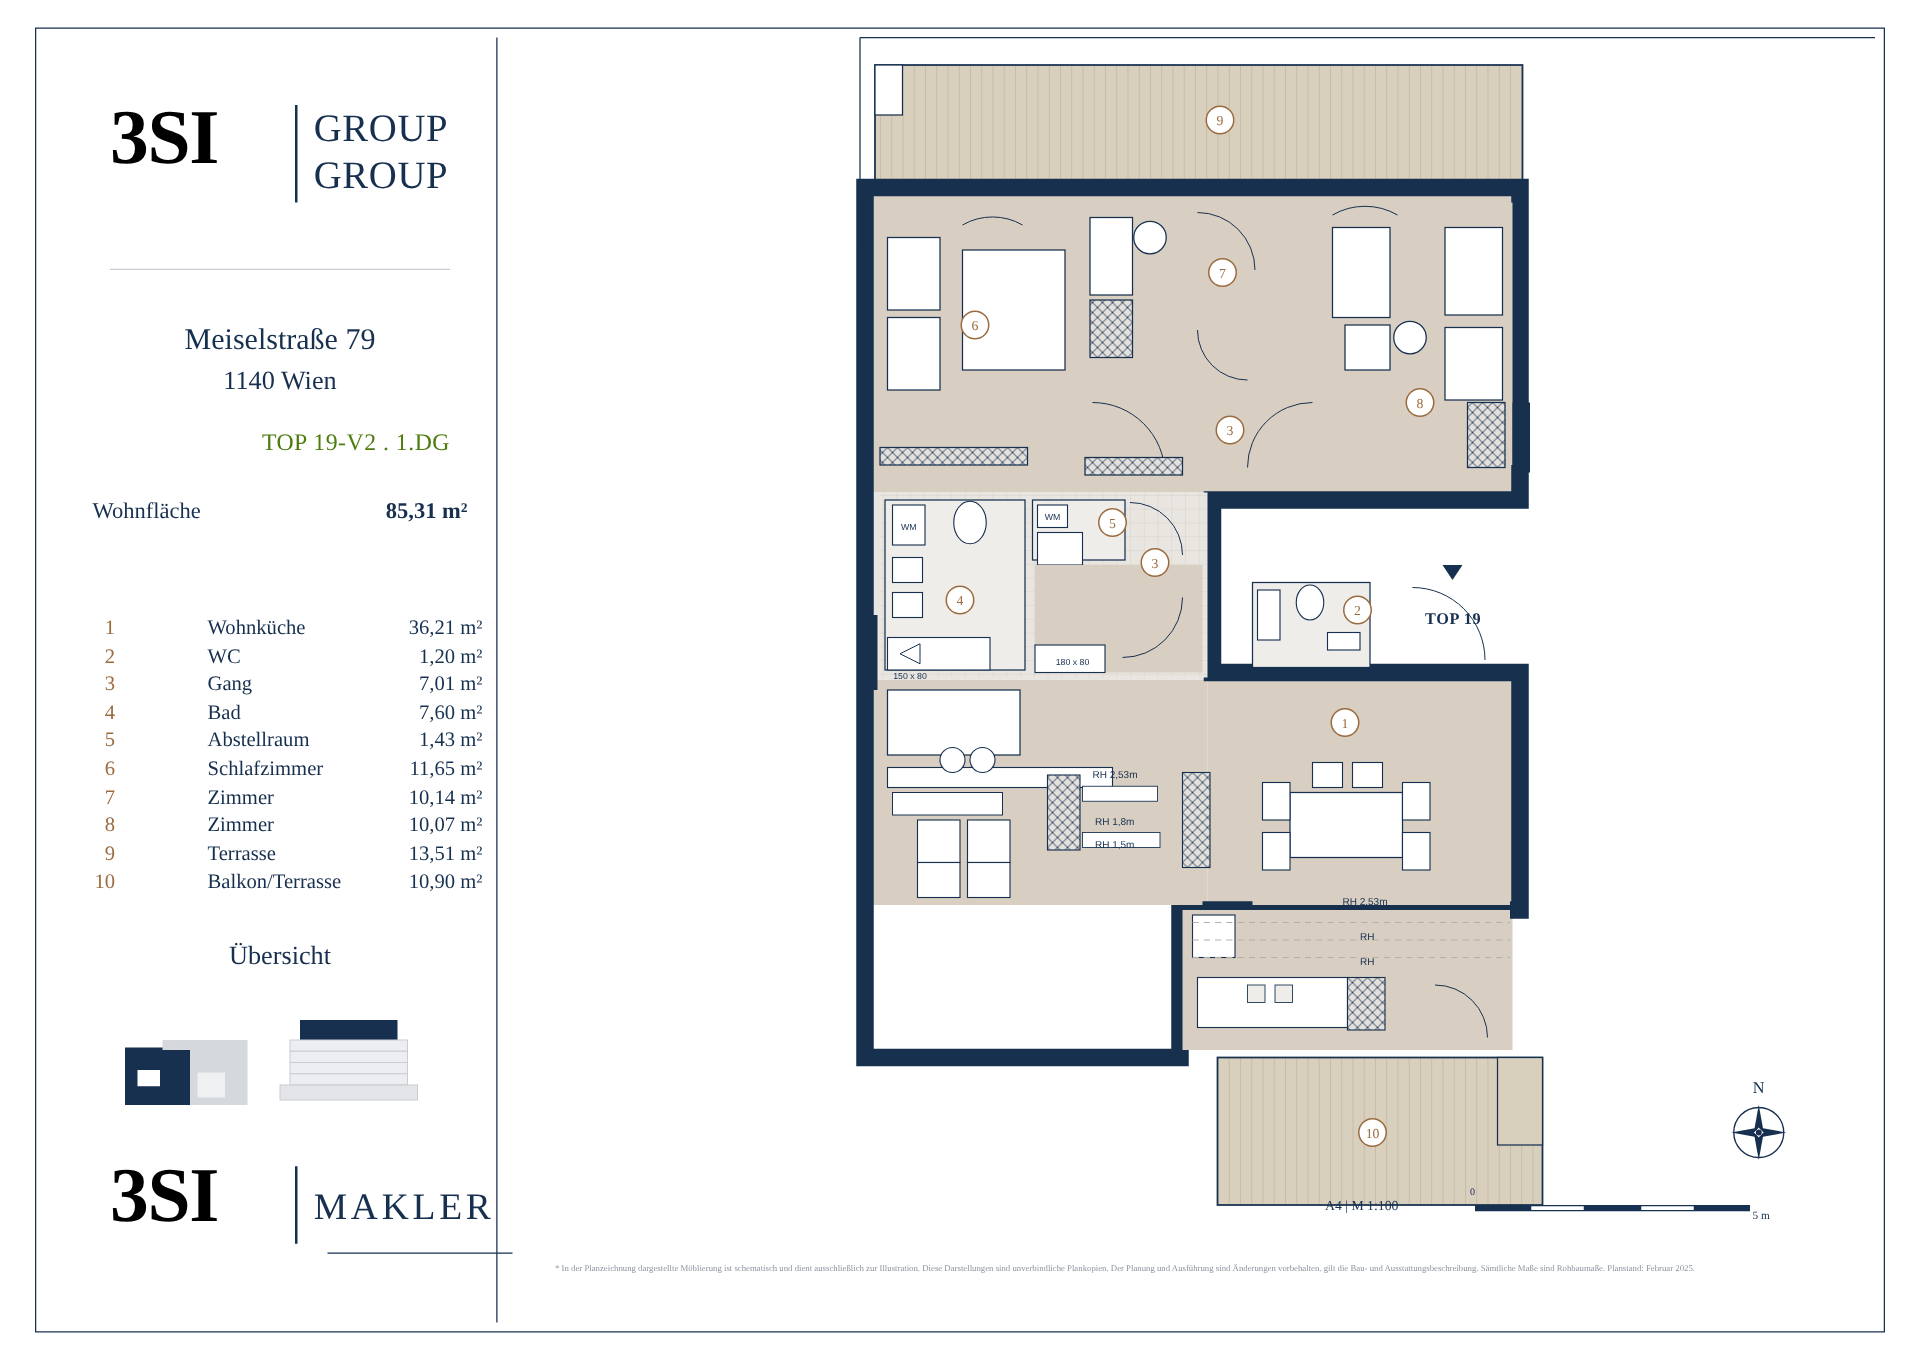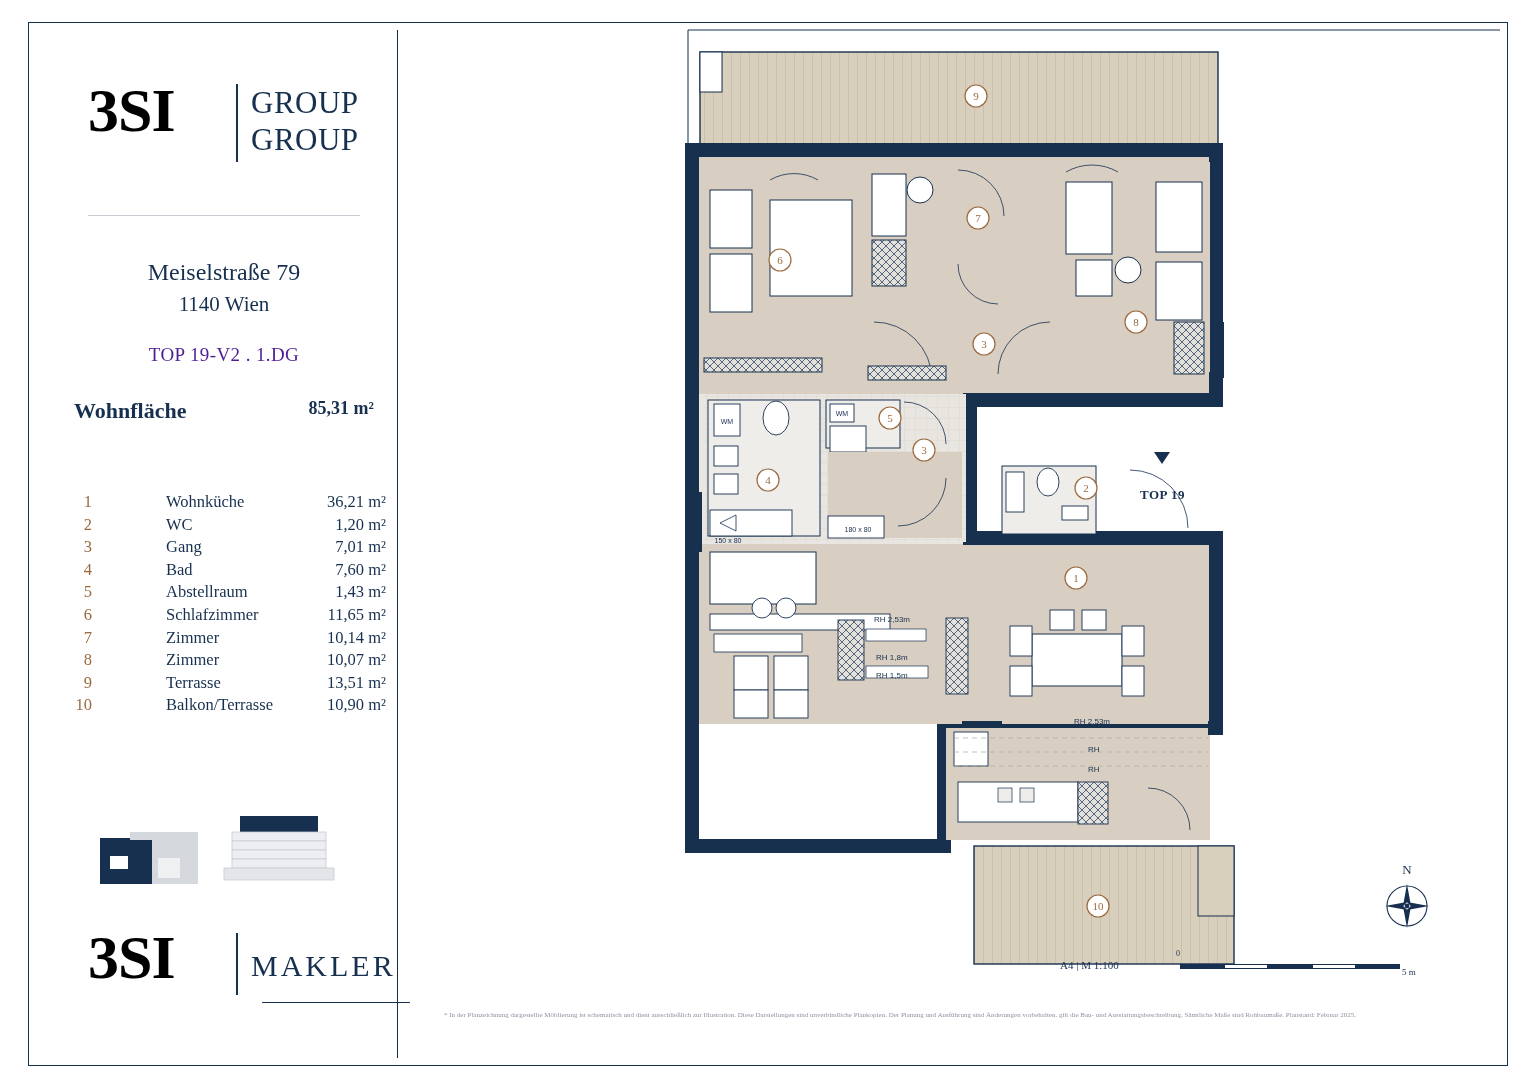--- a/index.html
+++ b/index.html
@@ -19,24 +19,24 @@
   .logo-top{position:absolute;left:88px;top:78px;width:300px;height:100px;}
   .logo-3si{font-family:"Liberation Serif",serif;font-size:62px;font-weight:700;letter-spacing:-1px;color:#000000;line-height:64px;}
   .logo-bar{position:absolute;left:148px;top:6px;width:1.5px;height:78px;background:#17304f;}
   .logo-sub{position:absolute;left:163px;top:6px;font-size:31px;line-height:37px;color:#17304f;letter-spacing:.5px;}
 
   .hr1{position:absolute;left:88px;top:215px;width:272px;height:1px;background:#c9ccd2;}
 
   .addr{position:absolute;left:88px;top:255px;width:272px;text-align:center;}
   .addr .street{font-size:24px;line-height:34px;}
   .addr .city{font-size:21px;line-height:30px;}
-  .top-label{position:absolute;left:88px;top:344px;width:272px;text-align:center;font-size:19px;color:#4c1d95;letter-spacing:.4px;}
+  .top-label{position:absolute;left:88px;top:344px;width:272px;text-align:right;font-size:19px;color:#4d7c0f;letter-spacing:.4px;}
 
   .wf{position:absolute;left:74px;top:398px;width:300px;}
-  .wf-name{display:inline-block;font-size:22px;font-weight:700;}
+  .wf-name{display:inline-block;font-size:18px;font-weight:400;}
   .wf-val{float:right;font-size:18px;font-weight:700;}
 
   .room-list{position:absolute;left:70px;top:492px;width:310px;}
   .room-row{position:relative;height:22.6px;font-size:16.5px;}
   .room-num{position:absolute;left:0;width:22px;text-align:right;color:#9b6b3f;}
   .room-name{position:absolute;left:48px;margin-left:48px;}
   .room-area{position:absolute;left:198px;width:118px;text-align:right;}
 
   .uebersicht{position:absolute;left:88px;top:752px;width:272px;text-align:center;font-size:21px;}
 
@@ -144,20 +144,21 @@
       <span class="room-name">Terrasse</span>
       <span class="room-area">13,51 m²</span>
     </div>
     <div class="room-row">
       <span class="room-num">10</span>
       <span class="room-name">Balkon/Terrasse</span>
       <span class="room-area">10,90 m²</span>
     </div>
   </div>
 
+  <div class="uebersicht">Übersicht</div>
 
   <div class="ov">
     <svg width="250" height="90" viewBox="0 0 250 90">
 
       <g>
         <rect x="0" y="28" width="52" height="46" fill="#17304f"></rect>
         <rect x="52" y="22" width="46" height="52" fill="#d5d8dd"></rect>
         <rect x="10" y="46" width="18" height="13" fill="#ffffff"></rect>
         <rect x="58" y="48" width="22" height="20" fill="#eef0f2"></rect>
         <rect x="30" y="22" width="26" height="8" fill="#d5d8dd"></rect>

